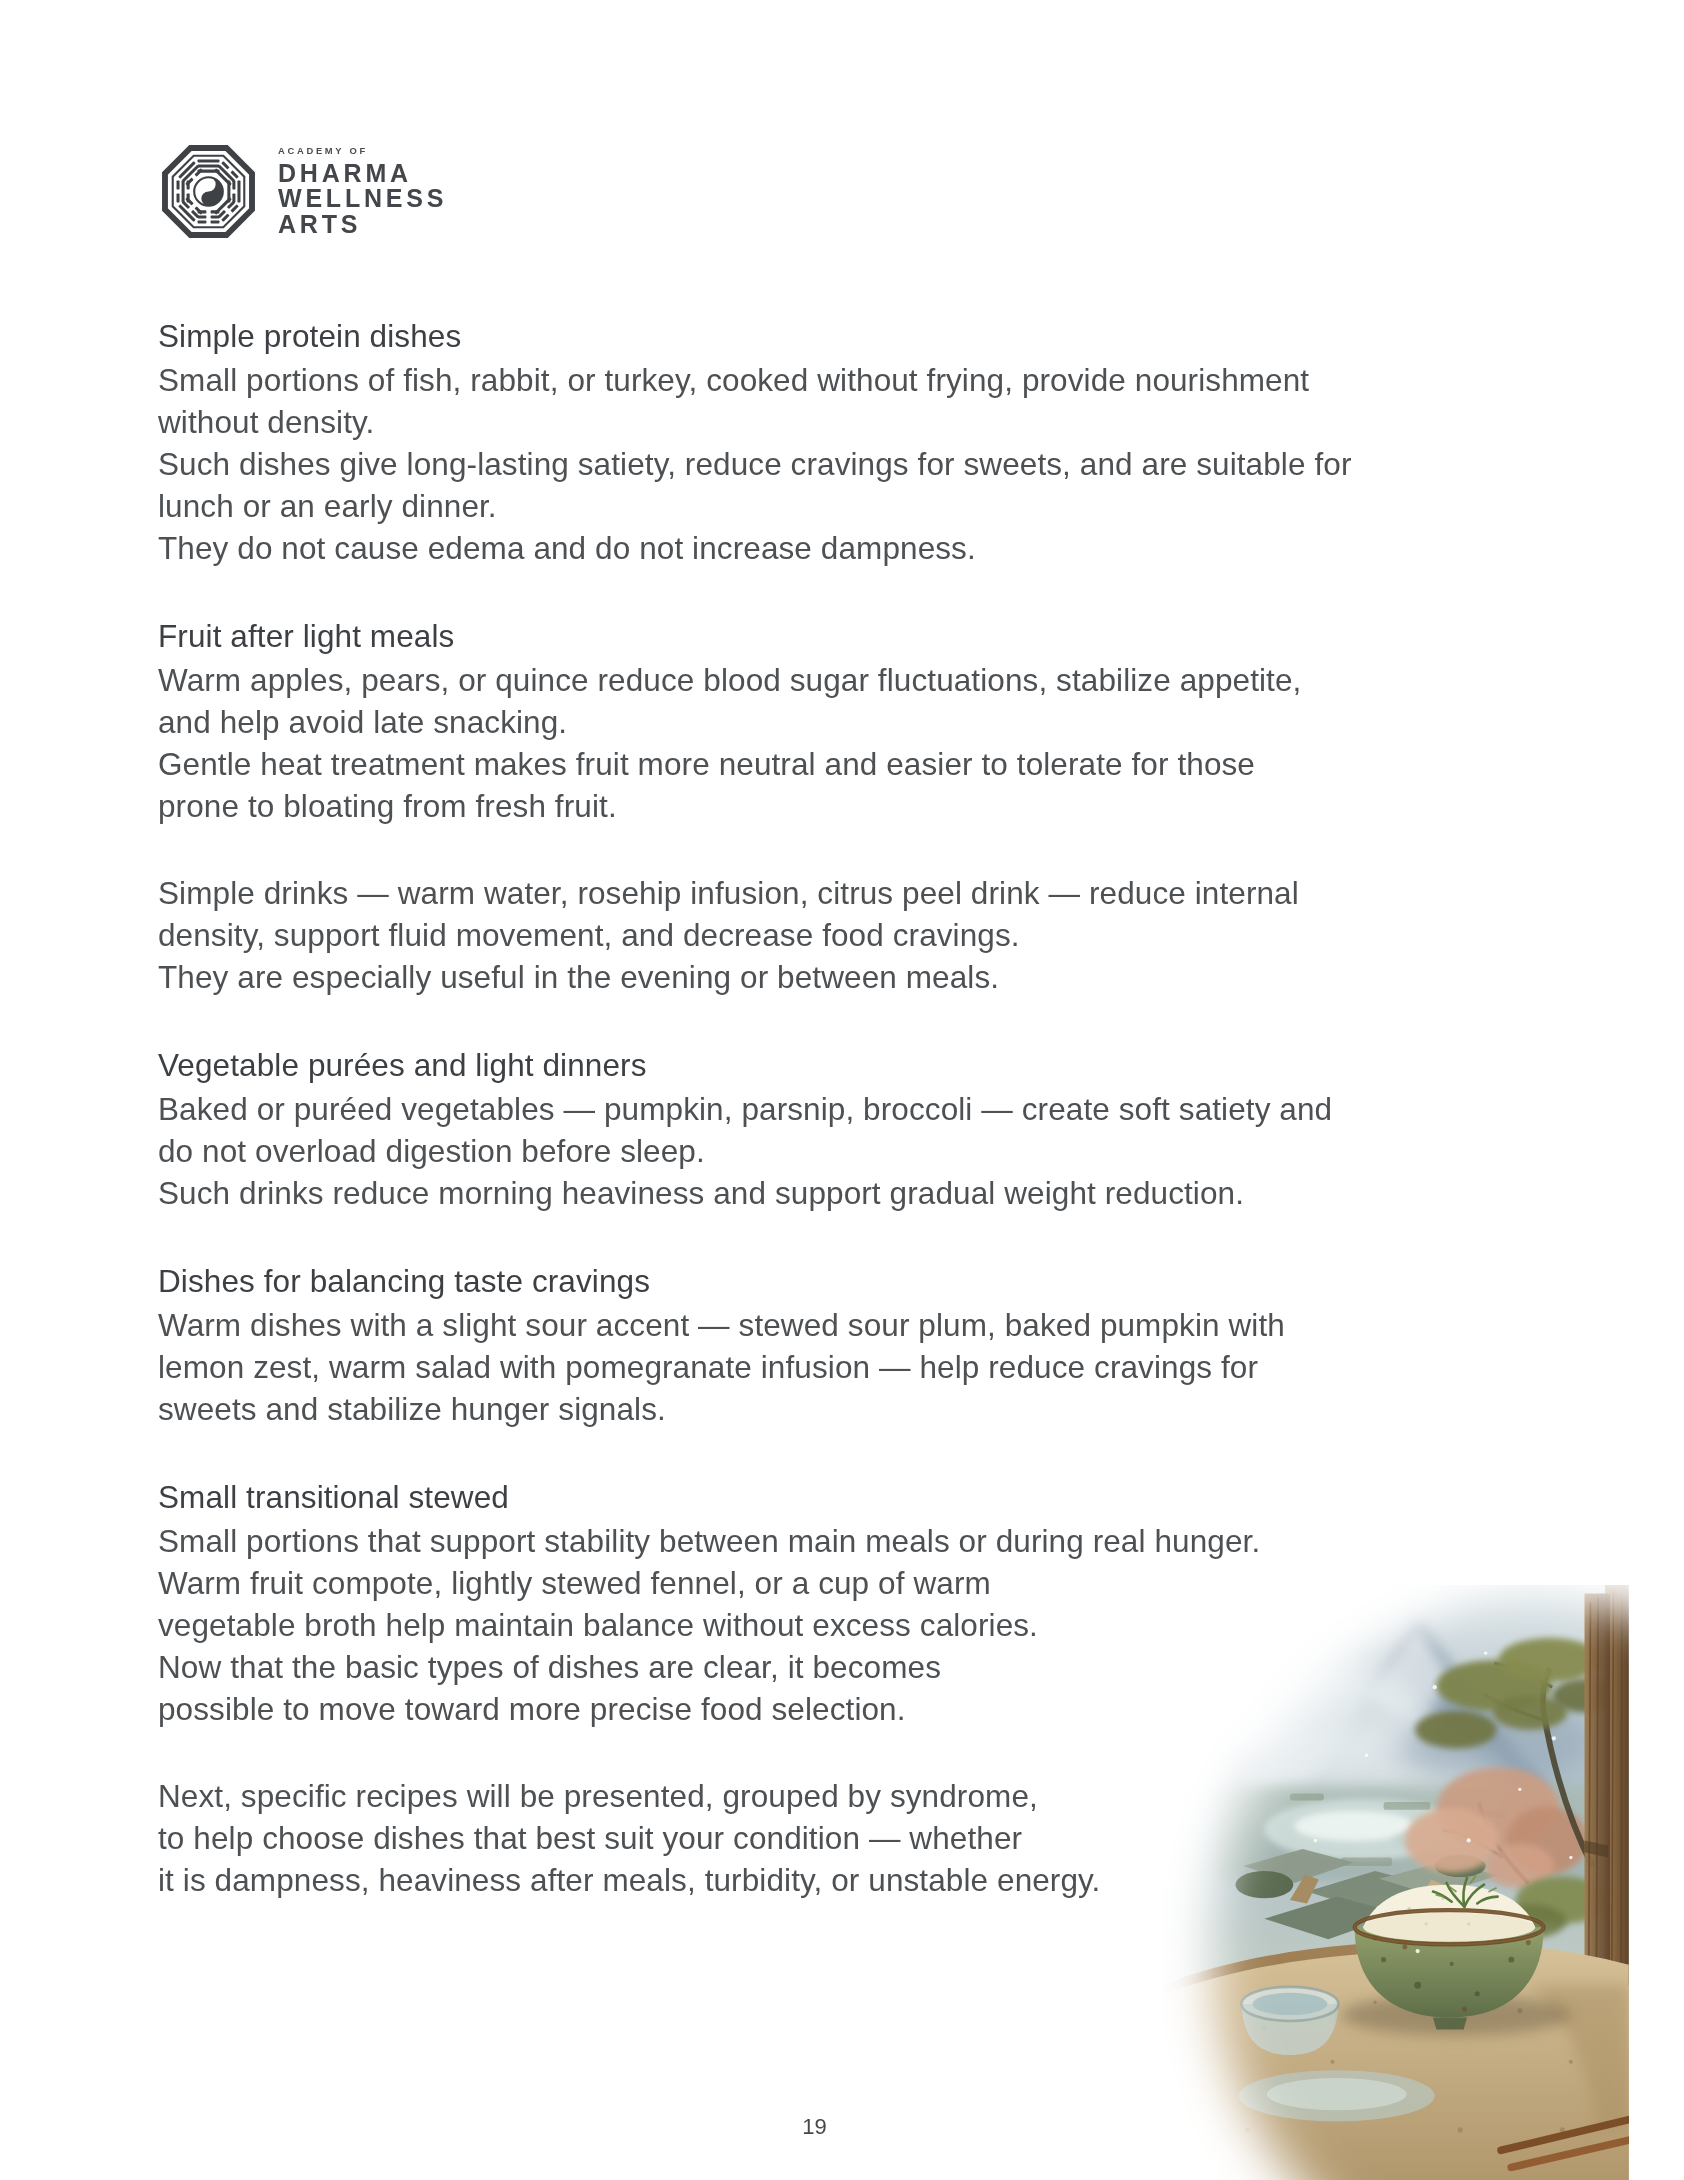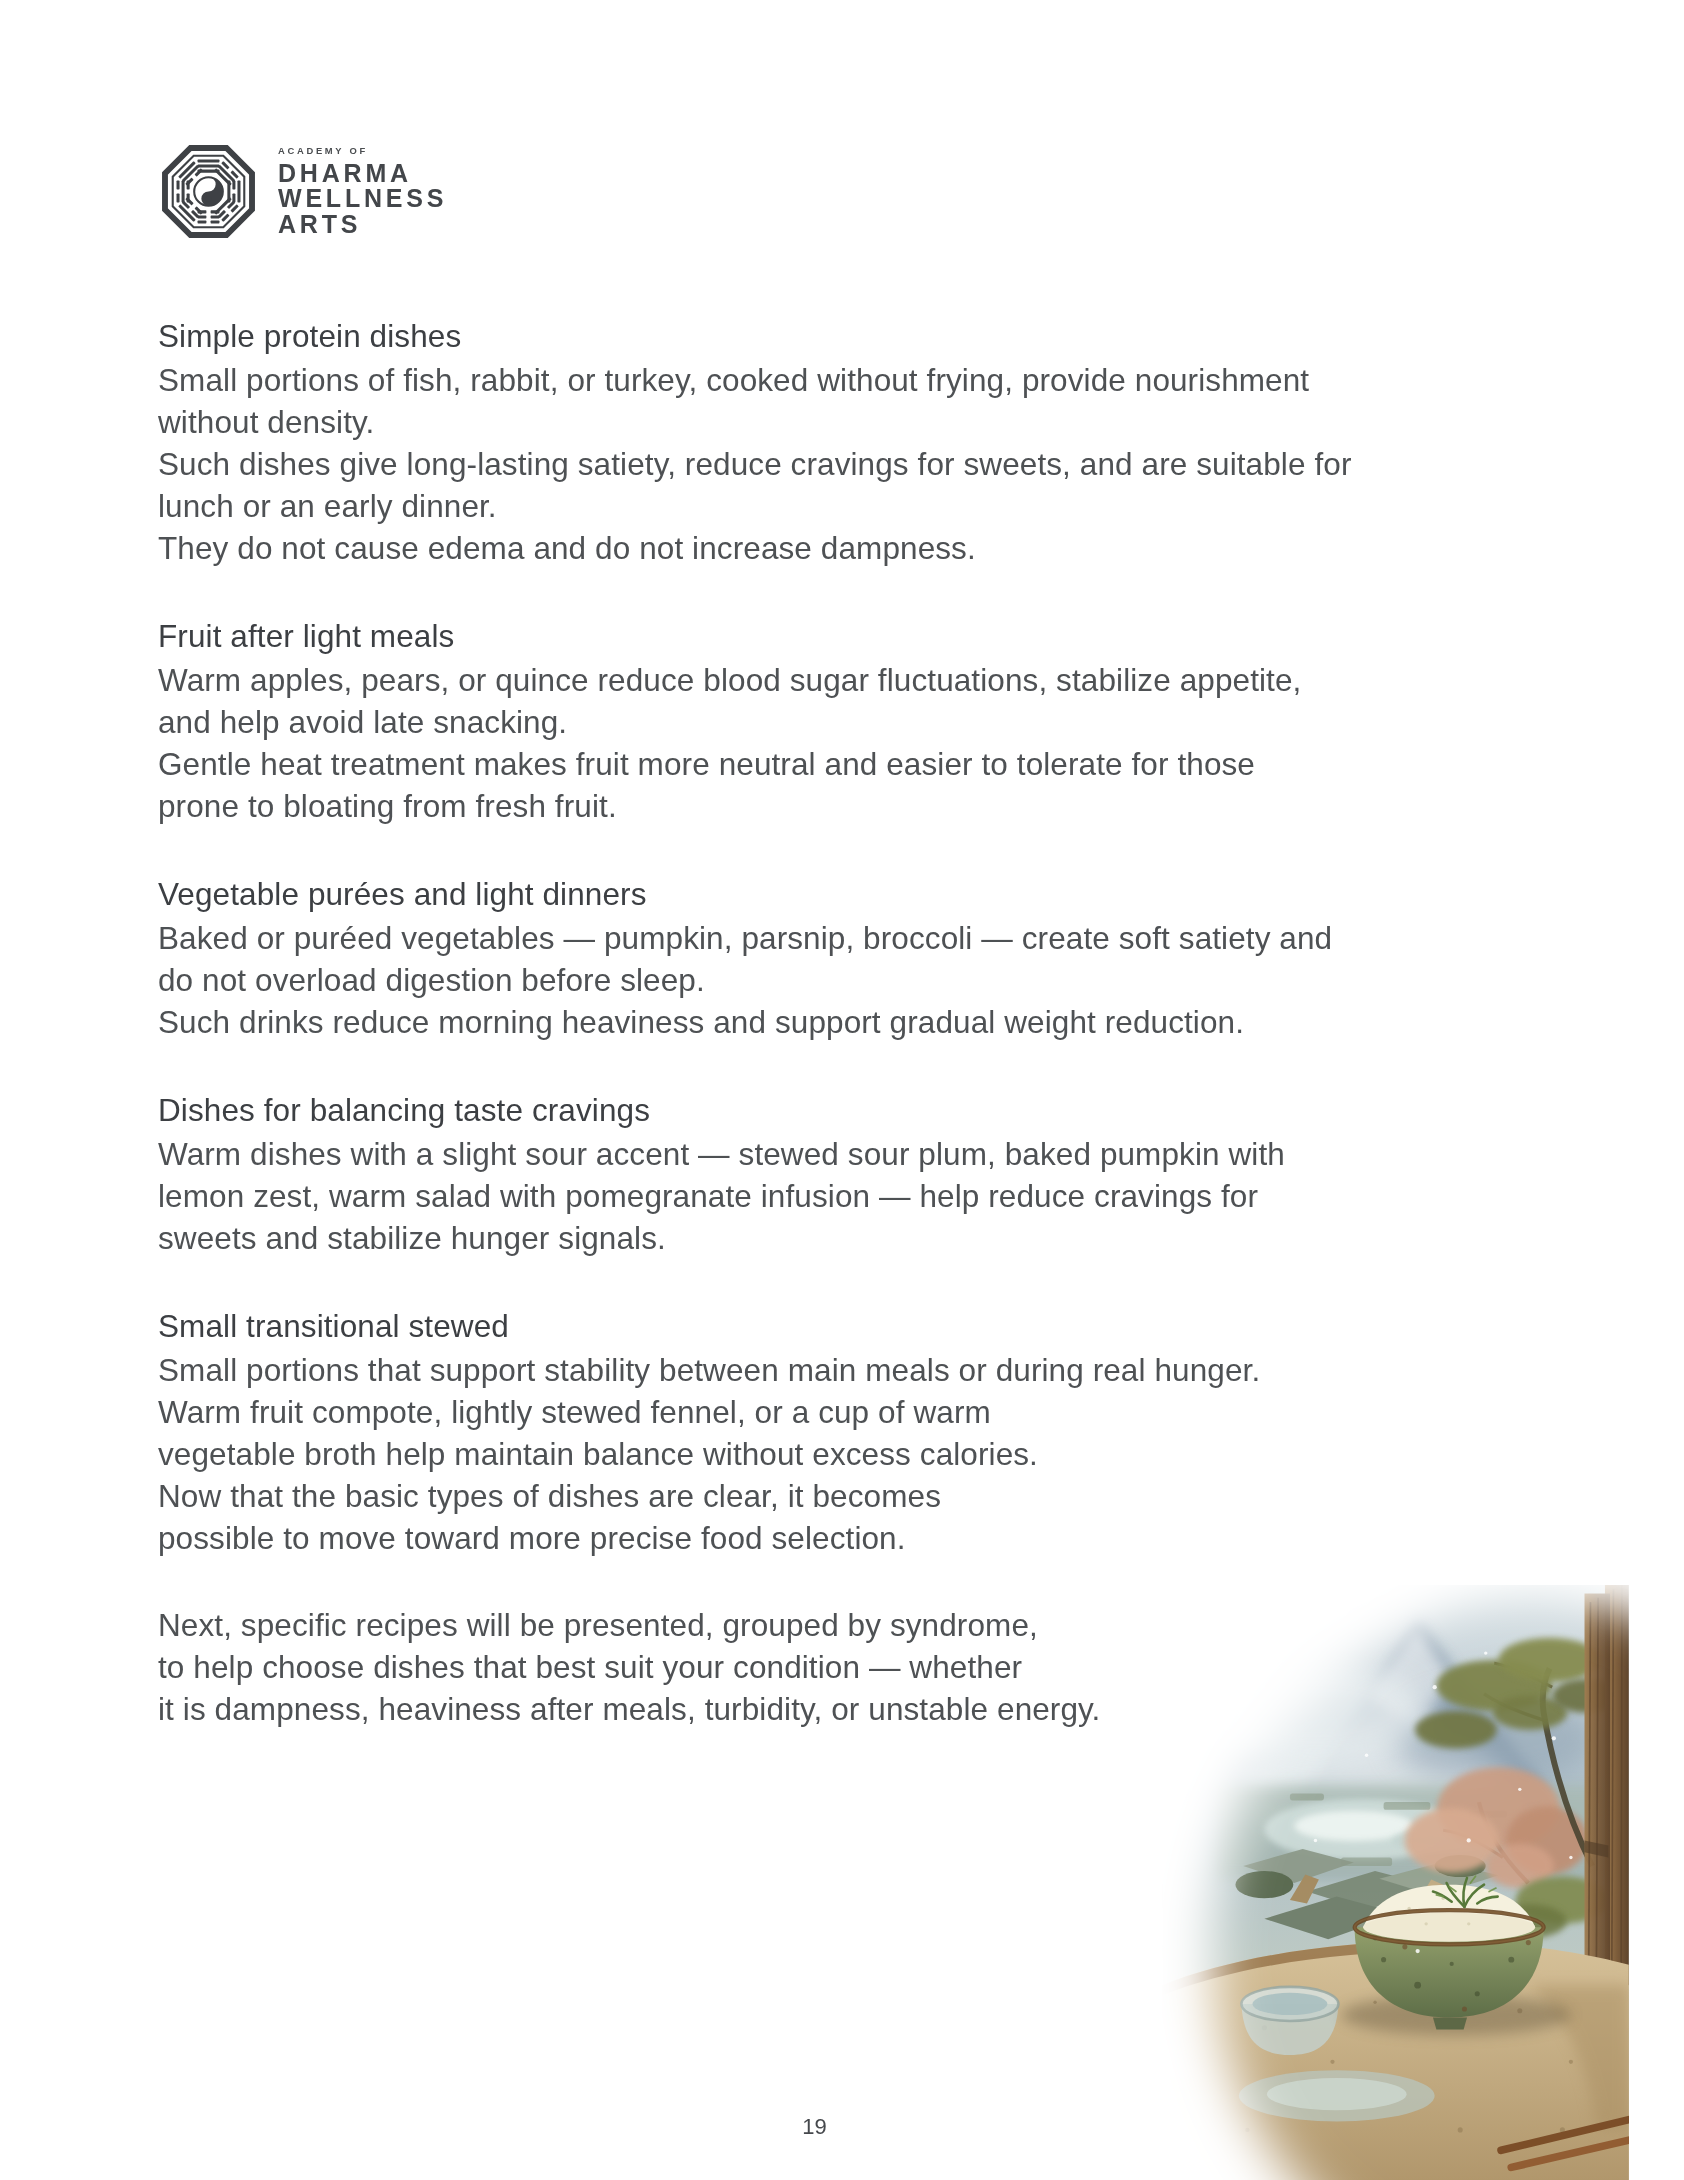--- a/index.html
+++ b/index.html
@@ -137,20 +137,23 @@
 They do not cause edema and do not increase dampness.</p>
       </section>
       <section class="sec">
         <h2>Fruit after light meals</h2>
         <p class="body">Warm apples, pears, or quince reduce blood sugar fluctuations, stabilize appetite,
 and help avoid late snacking.
 Gentle heat treatment makes fruit more neutral and easier to tolerate for those
 prone to bloating from fresh fruit.</p>
       </section>
       <section class="sec">
+        <p class="body">Simple drinks — warm water, rosehip infusion, citrus peel drink — reduce internal
+density, support fluid movement, and decrease food cravings.
+They are especially useful in the evening or between meals.</p>
       </section>
       <section class="sec">
         <h2>Vegetable purées and light dinners</h2>
         <p class="body">Baked or puréed vegetables — pumpkin, parsnip, broccoli — create soft satiety and
 do not overload digestion before sleep.
 Such drinks reduce morning heaviness and support gradual weight reduction.</p>
       </section>
       <section class="sec">
         <h2>Dishes for balancing taste cravings</h2>
         <p class="body">Warm dishes with a slight sour accent — stewed sour plum, baked pumpkin with

